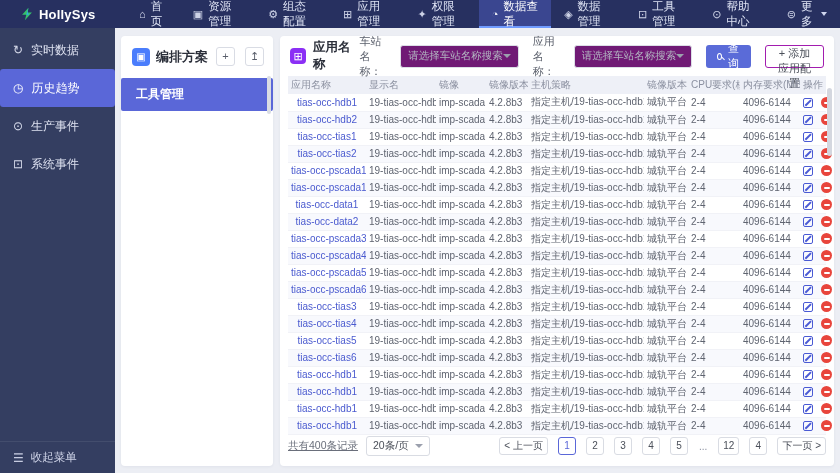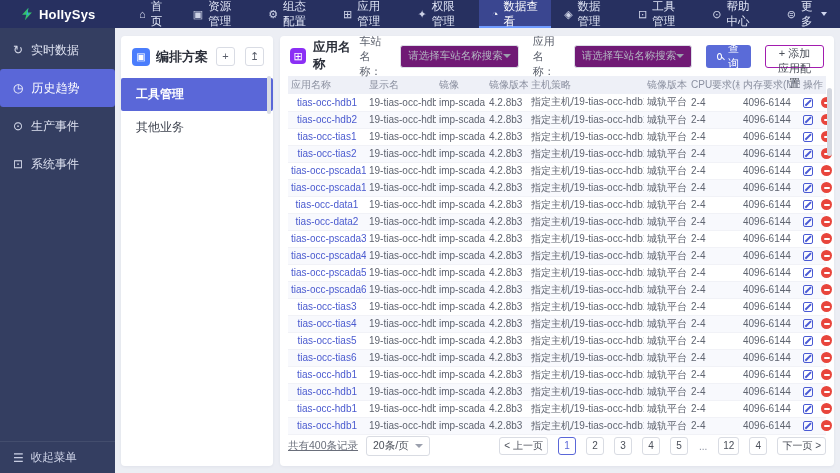--- a/index.html
+++ b/index.html
@@ -166,21 +166,20 @@
 
 <div class="plan-card">
   <div class="plan-header">
     <span class="plan-ico">▣</span>
     <span class="plan-title">编排方案</span>
     <span class="mini-btn">+</span>
     <span class="mini-btn">↥</span>
   </div>
   <div class="plan-items">
       <div class="plan-item active">工具管理</div>
-      <div class="plan-item">其他业务</div>
     </div>
   <div class="plan-scroll-thumb"></div>
 </div>
 
 <div class="main-card">
   <div class="main-header">
     <span class="main-ico">⊞</span>
     <span class="main-title">应用名称</span>
     <div class="filters">
       <span class="f-label">车站名称：</span>

